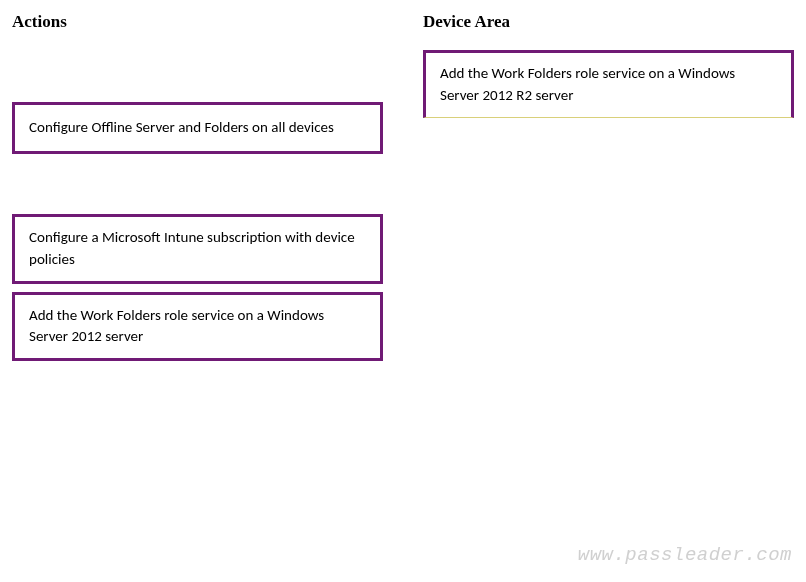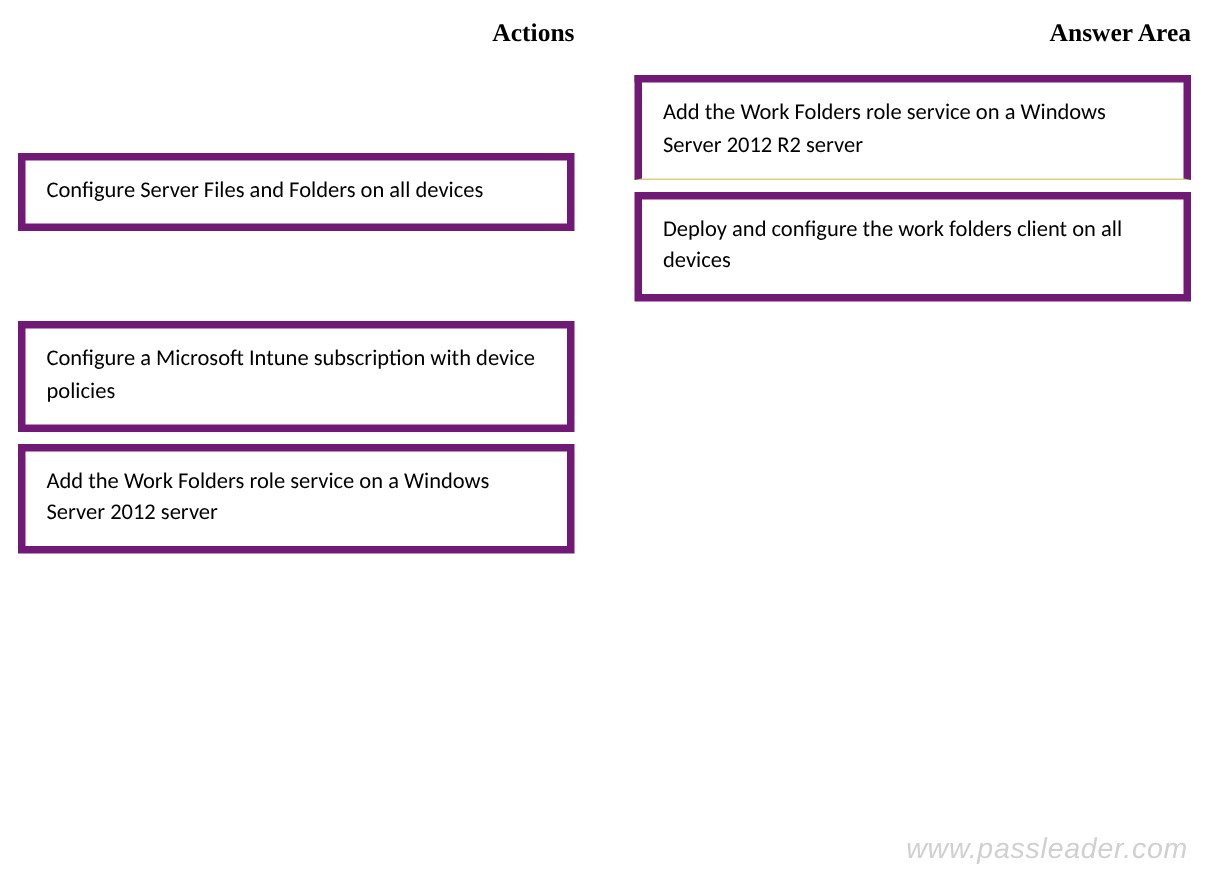--- a/index.html
+++ b/index.html
@@ -18,95 +18,92 @@
       gap: 40px;
     }
     .column {
       flex: 1;
       display: flex;
       flex-direction: column;
     }
     .col-header {
       font-weight: bold;
       font-size: 17px;
-      text-align: right;
+      text-align: left;
       font-family: "Times New Roman", serif;
       margin-bottom: 18px;
       margin-top: 4px;
     }
     .actions-col {
       padding-left: 2px;
     }
     .answer-col {
       padding-right: 2px;
     }
     .item {
-      border: 5px solid #701a75;
+      border: 3px solid #701a75;
       background: #ffffff;
       padding: 10px 14px;
       margin-bottom: 8px;
       font-size: 15px;
       line-height: 1.45;
       color: #000000;
       min-height: 52px;
       display: flex;
       align-items: center;
     }
     .spacer-med { height: 28px; }
     .spacer-large { height: 52px; }
     .answer-col .item:nth-of-type(2) {
       border-bottom: 1px solid #d9d07a;
     }
     .watermark {
       position: absolute;
-      bottom: 4px;
+      bottom: 16px;
       right: 14px;
-      font-family: Liberation Sans, sans-serif;
+      font-family: Liberation Mono, monospace;
       font-size: 19px;
       color: #d0d0d0;
       letter-spacing: 0.5px;
       font-style: italic;
     }
   </style>
 </head>
 <body>
 
 <div class="container">
 
   <div class="column actions-col">
     <div class="col-header">Actions</div>
 
     <div class="spacer-large"></div>
 
     <div class="item">
-      <span>Configure Server Files and Folders on all devices</span>
+      <span>Configure Offline Server and Folders on all devices</span>
     </div>
 
     <div class="spacer-large"></div>
 
     <div class="item">
       <span>Configure a Microsoft Intune subscription with device policies</span>
     </div>
 
     <div class="item">
       <span>Add the Work Folders role service on a Windows Server 2012 server</span>
     </div>
 
     <div class="spacer-med"></div>
 
   </div>
 
   <div class="column answer-col">
-    <div class="col-header">Answer Area</div>
+    <div class="col-header">Device Area</div>
 
     <div class="item">
       <span>Add the Work Folders role service on a Windows Server 2012 R2 server</span>
     </div>
 
 
-    <div class="item">
-      <span>Deploy and configure the work folders client on all devices</span>
-    </div>
   </div>
 
 </div>
 
 <div class="watermark">www.passleader.com</div>
 
 </body></html>

